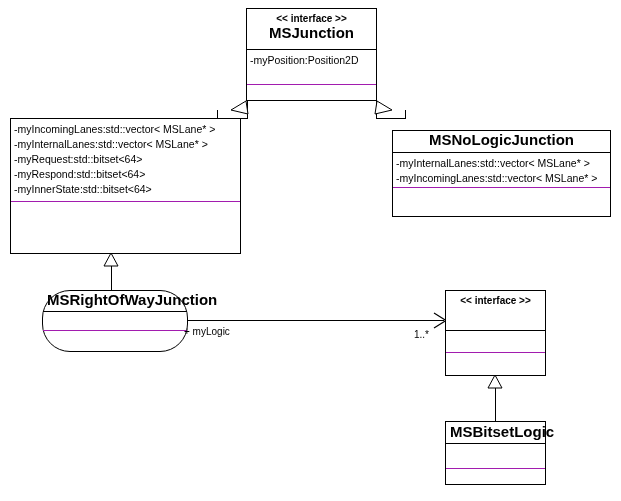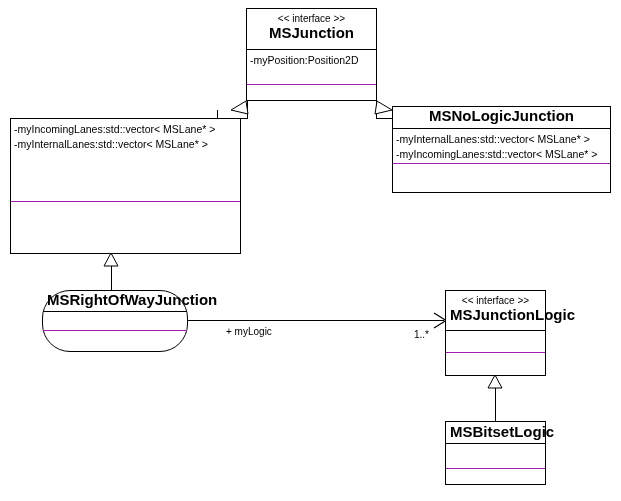--- a/index.html
+++ b/index.html
@@ -31,21 +31,21 @@
     box-sizing: border-box;
     padding: 3px 4px 4px 4px;
     text-align: center;
     border-bottom: 1px solid #000000;
   }
   .stereotype {
     display: block;
     font-size: 10px;
     line-height: 14px;
     color: #000000;
-    font-weight: normal;
+    font-weight: bold;
     white-space: nowrap;
   }
   .cls-name {
     display: block;
     font-size: 15px;
     line-height: 14px;
     font-weight: bold;
     color: #000000;
     white-space: nowrap;
     letter-spacing: 0px;
@@ -123,44 +123,47 @@
 
     <polygon points="377,101 392,110 375,114" fill="#ffffff" stroke="#000000" stroke-width="1"></polygon>
 
     <polygon points="111,253 104,266 118,266" fill="#ffffff" stroke="#000000" stroke-width="1"></polygon>
 
     <polygon points="495,375 488,388 502,388" fill="#ffffff" stroke="#000000" stroke-width="1"></polygon>
 
     <polyline points="434,313 446,320.5 434,328" fill="none" stroke="#000000" stroke-width="1.2"></polyline>
   </svg>
 
-  <div class="edge-label" style="left:184px; top:326px;margin-left:42px;">+ myLogic</div>
+  <div class="edge-label" style="left:184px; top:326px;">+ myLogic</div>
 
   <div class="edge-label" style="left:414px; top:329px;">1..*</div>
 
   <div class="uml-class" style="left:246px; top:8px; width:131px; height:93px;">
     <div class="uml-header" style="height:41px;">
       <span class="stereotype">&lt;&lt; interface &gt;&gt;</span>
       <span class="cls-name">MSJunction</span>
     </div>
     <div class="uml-attrs" style="height:35px;">
       <div class="attr-row">-myPosition:Position2D</div>
     </div>
     <div class="uml-ops" style="height:15px;"></div>
   </div>
 
   <div class="uml-class" style="left:10px; top:118px; width:231px; height:136px;">
     <div class="uml-attrs" style="height:83px;">
       <div class="attr-row">-myIncomingLanes:std::vector&lt; MSLane* &gt;</div>
       <div class="attr-row">-myInternalLanes:std::vector&lt; MSLane* &gt;</div>
+      <div class="attr-row">-myRequest:std::bitset&lt;64&gt;</div>
+      <div class="attr-row">-myRespond:std::bitset&lt;64&gt;</div>
+      <div class="attr-row">-myInnerState:std::bitset&lt;64&gt;</div>
     </div>
     <div class="uml-ops" style="height:29px;"></div>
   </div>
 
-  <div class="uml-class" style="left:392px; top:106px; width:219px; height:87px;">
+  <div class="uml-class" style="left:392px; top:130px; width:219px; height:87px;">
     <div class="uml-header" style="height:22px; padding-top:2px;">
       <span class="cls-name">MSNoLogicJunction</span>
     </div>
     <div class="uml-attrs" style="height:35px;">
       <div class="attr-row">-myInternalLanes:std::vector&lt; MSLane* &gt;</div>
       <div class="attr-row">-myIncomingLanes:std::vector&lt; MSLane* &gt;</div>
     </div>
     <div class="uml-ops" style="height:28px;"></div>
   </div>
 
@@ -168,21 +171,20 @@
     <div class="uml-header" style="height:21px; padding-top:2px;">
       <span class="cls-name">MSRightOfWayJunction</span>
     </div>
     <div class="uml-attrs empty" style="height:19px;"></div>
     <div class="uml-ops" style="height:20px;"></div>
   </div>
 
   <div class="uml-class" style="left:445px; top:290px; width:101px; height:86px;">
     <div class="uml-header" style="height:40px;">
       <span class="stereotype">&lt;&lt; interface &gt;&gt;</span>
-      <span class="cls-name">MSJunctionLogic</span>
     </div>
     <div class="uml-attrs empty" style="height:22px;"></div>
     <div class="uml-ops" style="height:22px;"></div>
   </div>
 
   <div class="uml-class" style="left:445px; top:421px; width:101px; height:64px;">
     <div class="uml-header" style="height:22px; padding-top:3px;">
       <span class="cls-name">MSBitsetLogic</span>
     </div>
     <div class="uml-attrs empty" style="height:25px;"></div>

